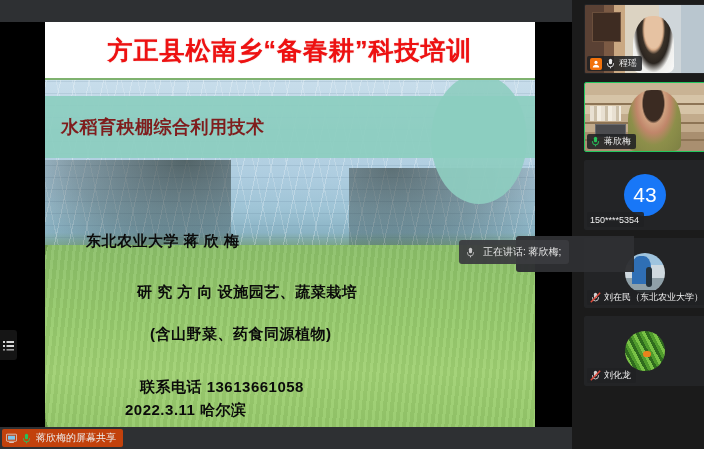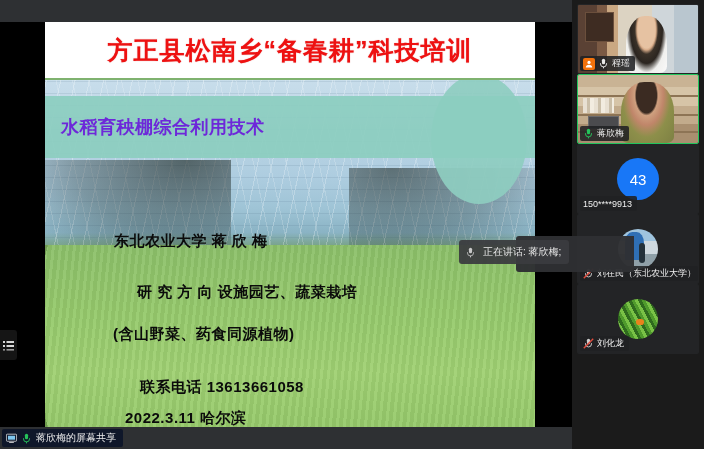--- a/index.html
+++ b/index.html
@@ -126,44 +126,44 @@
   }
   
   #slide-subtitle-bar {
     position: absolute;
     left: 0; top: 74px;
     width: 100%; height: 62px;
     background: rgba(140,205,192,.93);
     display: flex; align-items: center;
   }
   #slide-subtitle {
-    color: #6d28d9;
+    color: #7f1d1d;
     font-weight: bold;
     font-size: 18px;
     margin-left: 16px;
     letter-spacing: .5px;
   }
 
   
   #slide-body {
     position: absolute;
     left: 0; top: 210px;
     width: 100%;
     color: #0b0b0b;
     font-weight: bold;
   }
   .slide-line {
     font-size: 15px;
     letter-spacing: .5px;
     white-space: nowrap;
   }
-  #line-author   { margin-left: 69px; margin-bottom: 32px; }
+  #line-author   { margin-left: 41px; margin-bottom: 32px; }
   #line-research { margin-left: 92px; margin-bottom: 23px; }
-  #line-research2{ margin-left: 68px; margin-bottom: 34px; }
-  #line-phone    { margin-left: 95px; margin-bottom: 12px; }
+  #line-research2{ margin-left: 105px; margin-bottom: 34px; }
+  #line-phone    { margin-left: 95px; margin-bottom: 4px; }
   #line-date     { margin-left: 80px; }
 
   
   #speaking-toast {
     position: absolute;
     left: 459px; top: 240px;
     height: 24px;
     padding: 0 8px 0 6px;
     background: rgba(58,60,63,.94);
     border-radius: 3px;
@@ -193,38 +193,38 @@
     position: absolute;
     left: 0; bottom: 0;
     width: 572px; height: 22px;
     background: #2e3033;
     display: flex; align-items: center;
   }
   #share-chip {
     display: flex; align-items: center; gap: 4px;
     padding: 0 7px 0 4px;
     height: 18px;
-    background: #0f172a;
+    background: #c2410c;
     border-radius: 2px;
     margin-left: 2px;
     color: #ececec;
     font-size: 10px;
     white-space: nowrap;
   }
 
   
   #filmstrip {
     position: absolute;
     right: 0; top: 0;
     width: 132px; height: 449px;
     background: #1b1b1b;
-    padding: 4px 5px;
+    padding: 4px 12px;
     display: flex;
     flex-direction: column;
-    gap: 0;
+    gap: 8px;
   }
   .tile {
     position: relative;
     width: 122px; height: 70px;
     background: #232426;
     border-radius: 2px;
     overflow: hidden;
     border: 1px solid transparent;
     flex: 0 0 auto;
   }
@@ -294,21 +294,21 @@
 
   .tile-avatarwrap {
     position:absolute; inset:0;
     background:#232426;
     display:flex; align-items:center; justify-content:center;
   }
   .avatar-circle {
     width: 42px; height: 42px;
     border-radius: 50%;
     display:flex; align-items:center; justify-content:center;
-    color:#fff; font-size: 15px;
+    color:#fff; font-size: 21px;
     background:#1877f7;
   }
   .avatar-photo {
     width: 40px; height: 40px;
     border-radius: 50%;
     overflow:hidden;
     position:relative;
   }
   .ph-desert {
     position:absolute; inset:0;
@@ -477,21 +477,21 @@
         </span>
         <span>蒋欣梅</span>
       </div>
     </div>
 
     <div class="tile">
       <div class="tile-avatarwrap">
         <div class="avatar-circle">43</div>
       </div>
       <div class="tile-name">
-        <span>150****9913</span>
+        <span>150****5354</span>
       </div>
     </div>
 
 
     <div class="tile">
       <div class="tile-avatarwrap">
         <div class="avatar-photo">
             <div class="ph-blue"></div>
           </div>
       </div>

